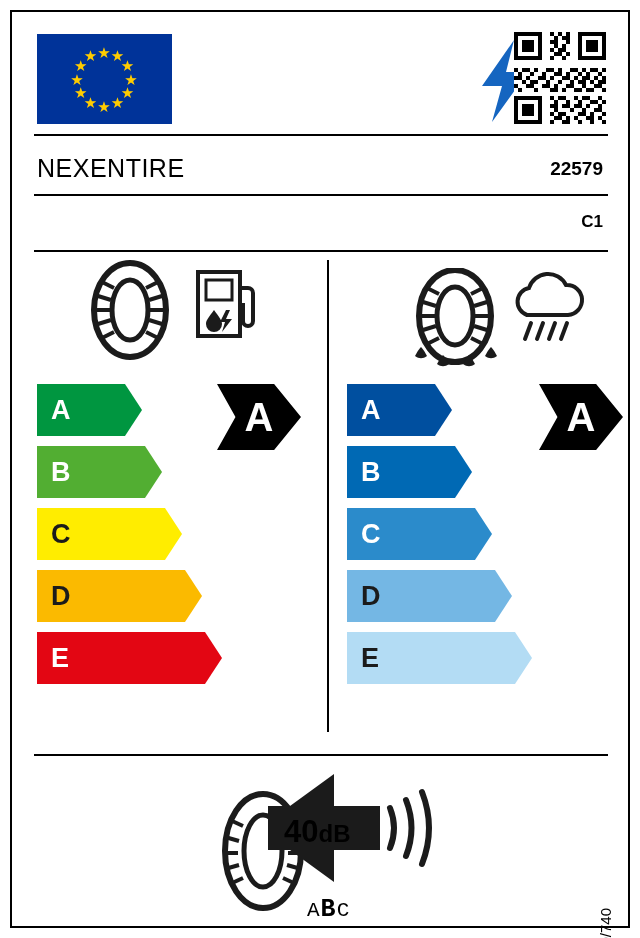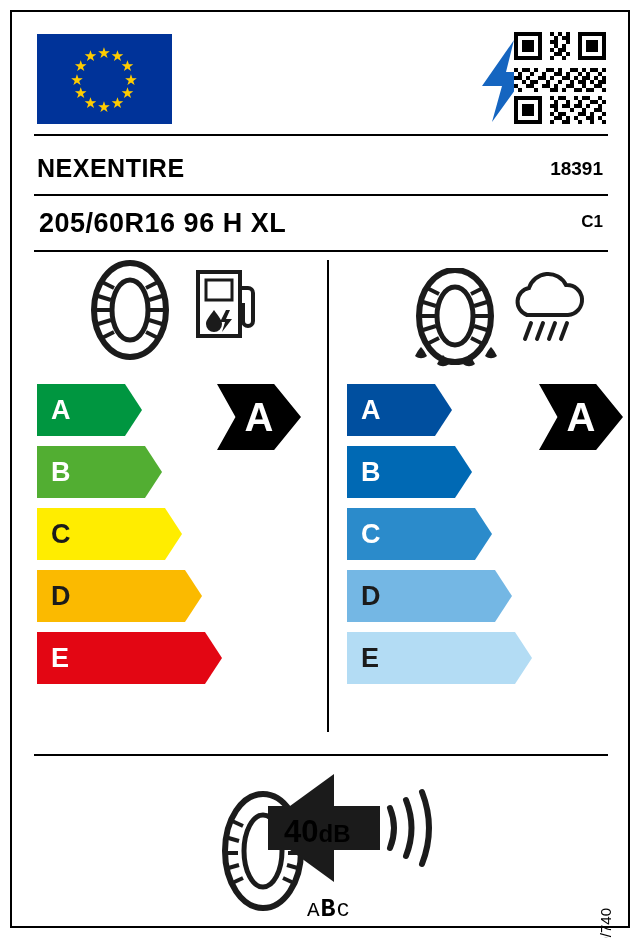--- a/index.html
+++ b/index.html
@@ -81,21 +81,21 @@
     width: 574px;
     height: 2px;
     background: #000;
   }
 
   .brand {
     position: absolute;
     left: 25px;
     top: 142px;
     font-size: 25px;
-    font-weight: bold;
+    font-weight: normal;
     letter-spacing: 0.5px;
   }
   .serial {
     position: absolute;
     right: 25px;
     top: 146px;
     font-size: 19px;
     font-weight: bold;
     text-align: right;
   }
@@ -323,25 +323,24 @@
           <rect x="19" y="22" width="1" height="1"></rect>
             <rect x="22" y="22" width="1" height="1"></rect>
         </g>
       </svg>
     </div>
   </div>
 
   <div class="hr" style="top:122px;"></div>
 
   <div class="brand">NEXENTIRE</div>
-  <div class="serial">18391</div>
+  <div class="serial">22579</div>
 
   <div class="hr" style="top:182px;"></div>
 
-  <div class="tyre-size">205/60R16  96 H  XL</div>
   <div class="tyre-class">C1</div>
 
   <div class="hr" style="top:238px;"></div>
 
   <div class="vline"></div>
 
   <div class="pictogram" style="left:78px; top:248px;">
     <svg width="80" height="100" viewBox="0 0 80 100">
       <ellipse cx="40" cy="50" rx="36" ry="47" fill="none" stroke="#1b1b1b" stroke-width="6"></ellipse>
       <ellipse cx="40" cy="50" rx="18" ry="30" fill="none" stroke="#1b1b1b" stroke-width="5"></ellipse>

